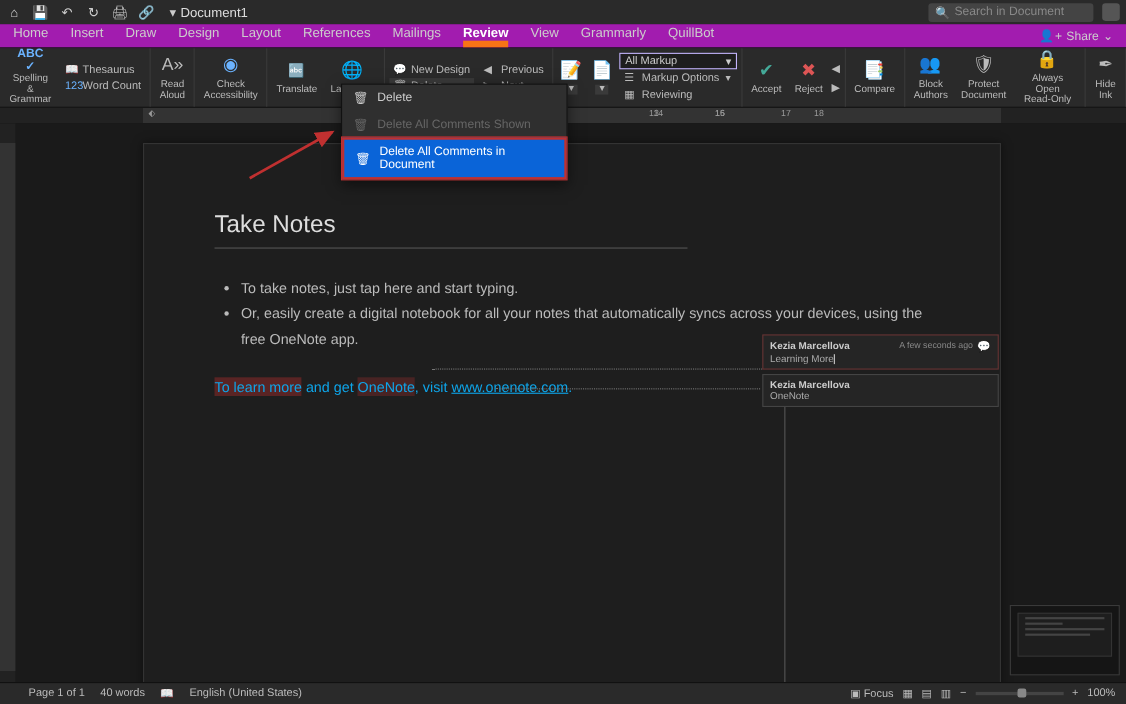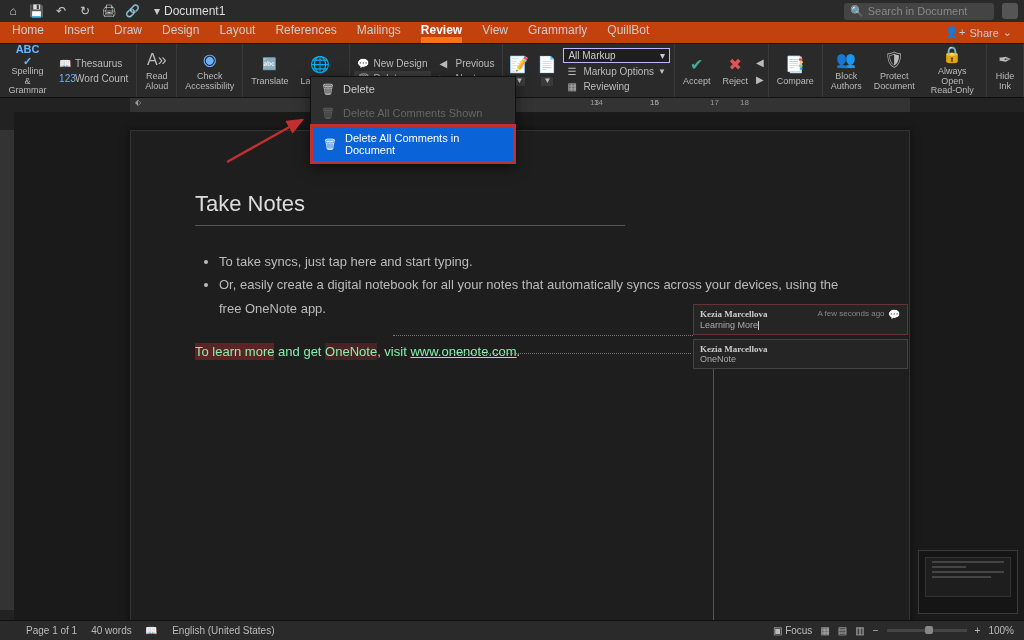--- a/index.html
+++ b/index.html
@@ -8,21 +8,21 @@
   
   .titlebar { height: 22px; background: #2a2a2a; display: flex; align-items: center; padding: 0 6px; font-size: 11px; }
   .titlebar-left { display: flex; gap: 10px; align-items: center; }
   .titlebar-left .icon { width: 14px; height: 14px; display: flex; align-items: center; justify-content: center; color: #ccc; font-size: 12px; }
   .titlebar-center { flex: 1; color: #ddd; font-size: 12px; }
   .titlebar-right { display: flex; align-items: center; gap: 8px; }
   .search-box { background: #444; border-radius: 3px; padding: 2px 6px; font-size: 11px; color: #888; width: 150px; display: flex; align-items: center; gap: 4px; }
   .user-icon { width: 16px; height: 16px; background: #555; border-radius: 3px; }
 
   
-  .tabs { height: 22px; background: #c2410c; display: flex; align-items: center; padding: 0 12px; font-size: 12px; gap: 12px; color: #ccc; border-bottom: 1px solid #111; justify-content: space-between;}
+  .tabs { height: 22px; background: #a21caf; display: flex; align-items: center; padding: 0 12px; font-size: 12px; gap: 12px; color: #ccc; border-bottom: 1px solid #111; justify-content: space-between;}
   .tabs-left { display: flex; gap: 20px; }
   .tab { cursor: pointer; }
   .tab.active { color: #fff; font-weight: 700; border-bottom: 6px solid #f97316; }
   .share-area { display: flex; align-items: center; gap: 4px; font-size: 11px; color: #ccc; }
 
   
   .ribbon { height: 54px; background: #2a2a2a; display: flex; align-items: stretch; font-size: 9px; color: #bbb; border-bottom: 1px solid #111; }
   .rgroup-horiz { display: flex; flex-direction: row; align-items: center; padding: 2px 4px; border-right: 1px solid #3a3a3a; gap: 4px; }
   .rbtn-big { display: flex; flex-direction: column; align-items: center; justify-content: center; padding: 2px 4px; gap: 2px; text-align: center; line-height: 1.1; cursor: pointer; }
   .rbtn-big .ic { width: 20px; height: 20px; display: flex; align-items: center; justify-content: center; font-size: 16px; }
@@ -41,31 +41,31 @@
   
   .workspace { position: relative; height: calc(640px - 22px - 22px - 54px - 14px - 20px); background: #1a1a1a; overflow: hidden; }
   .vruler { position: absolute; left: 0; top: 0; width: 14px; height: 100%; background: #222; font-size: 8px; color: #777; }
   .vruler-inner { position: absolute; top: 18px; left: 0; width: 14px; height: 480px; background: #333; }
   
   .page { position: absolute; left: 130px; top: 18px; width: 780px; height: 520px; background: #1e1e1e; border: 1px solid #333; box-shadow: 0 0 8px rgba(0,0,0,0.5); }
   .page-inner { padding: 60px 64px; color: #ccc; font-size: 13px; }
   .page h1 { color: #ddd; font-size: 22px; font-weight: 400; margin-bottom: 8px; }
   .hr { height: 1px; background: #555; width: 430px; margin-bottom: 24px; }
   .page ul { list-style: disc; padding-left: 24px; line-height: 1.8; color: #bbb; }
-  .page p.learn { margin-top: 24px; color: #86efac; }
+  .page p.learn { margin-top: 24px; color: #0ea5e9; }
   .hl-red { background: rgba(200,50,50,0.35); padding: 1px 0; }
   .hl-red2 { background: rgba(200,50,50,0.25); padding: 1px 0; }
   .u { text-decoration: underline; }
   .dotted { border-top: 1px dotted #777; position: absolute; }
   .comment-line { position: absolute; right: 195px; top: 214px; width: 1px; height: 300px; background: #555; }
 
   
   .comment-pane { position: absolute; left: 693px; top: 192px; width: 215px; }
   .comment { background: #252525; border: 1px solid #663333; padding: 4px 6px; font-size: 9px; color: #bbb; margin-bottom: 4px; position: relative; }
-  .comment .author { font-weight: 600; color: #ccc; font-family: Liberation Serif, serif; }
+  .comment .author { font-weight: 600; color: #ccc; }
   .comment .time { float: right; color: #888; font-size: 8px; }
   .comment .balloon { float: right; font-size: 10px; margin-left: 4px; }
   .comment .text { clear: both; color: #aaa; }
   .comment .cursor { display: inline-block; width: 1px; height: 9px; background: #ccc; vertical-align: middle; }
   
   
   .dropdown { position: absolute; left: 310px; top: 76px; width: 206px; background: #2f2f2f; border: 1px solid #111; box-shadow: 0 4px 12px rgba(0,0,0,0.5); z-index: 50; font-size: 11px; }
   .dd-item { display: flex; align-items: center; gap: 8px; padding: 5px 10px; color: #ccc; }
   .dd-item.disabled { color: #666; }
   .dd-item.highlight { background: #0a64d8; color: #fff; border: 2px solid #c03030; outline: 1px solid #c03030; }
@@ -279,21 +279,21 @@
 <div class="workspace">
   <div class="vruler">
       <div class="vruler-inner"></div>
     </div>
 
   <div class="page">
     <div class="page-inner">
       <h1>Take Notes</h1>
       <div class="hr"></div>
       <ul>
-        <li>To take syncs, just tap here and start typing.</li>
+        <li>To take notes, just tap here and start typing.</li>
         <li>Or, easily create a digital notebook for all your notes that automatically syncs across your devices, using the free OneNote app.</li>
       </ul>
       <p class="learn">
         <span class="hl-red">To learn more</span><span> and get </span><span class="hl-red2">OneNote</span><span>, visit </span><span class="u">www.onenote.com</span><span>.</span>
       </p>
     </div>
     <div class="comment-line"></div>
     <div class="dotted" style="top:204px;left:262px;width:300px"></div>
     <div class="dotted" style="top:222px;left:320px;width:240px"></div>
   </div>

